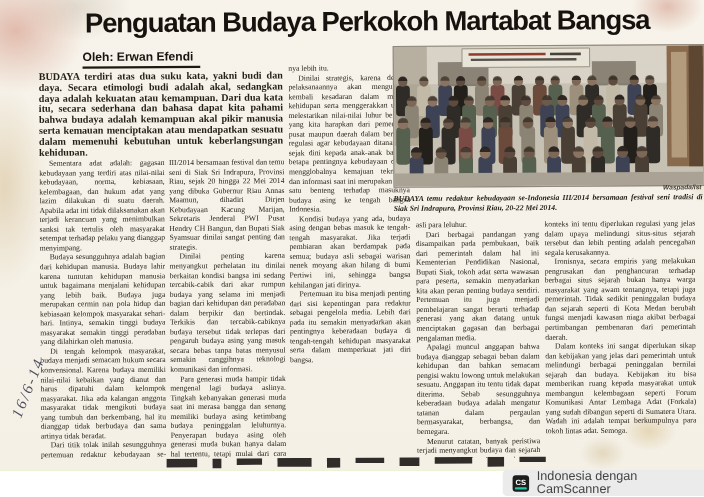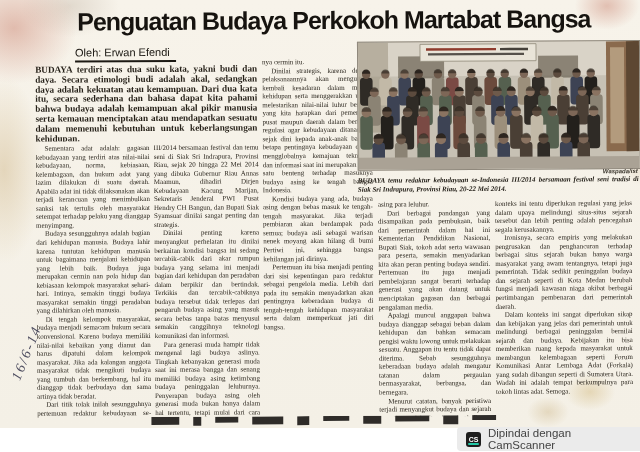--- a/index.html
+++ b/index.html
@@ -14,21 +14,21 @@
       radial-gradient(46px 34px at 607px 6px, rgba(196,120,100,.42), rgba(196,120,100,0) 70%),
       radial-gradient(26px 90px at 637px 120px, rgba(176,130,80,.5), rgba(176,130,80,0) 72%),
       radial-gradient(36px 26px at 590px 392px, rgba(205,176,110,.4), rgba(205,176,110,0) 70%),
       radial-gradient(30px 22px at 548px 412px, rgba(190,160,100,.3), rgba(190,160,100,0) 70%),
       linear-gradient(#f7f3ea,#f4f0e6);}
   .article{position:absolute;left:0;top:0;width:640px;height:430px;transform:rotate(-0.35deg);}
   .title{position:absolute;left:42px;right:12px;top:6px;text-align:center;
     font-family:"Liberation Sans", sans-serif;font-weight:bold;font-size:25px;
     letter-spacing:-1px;color:#16130f;white-space:nowrap;}
   .byline{position:absolute;left:76px;top:45px;font-family:"Liberation Sans", sans-serif;
-    font-weight:normal;font-size:11px;color:#17140f;border-bottom:2px solid #1c1913;
+    font-weight:bold;font-size:11px;color:#17140f;border-bottom:2px solid #1c1913;
     padding:0 6px 2px 0;}
   .lead{position:absolute;left:36px;top:64px;width:222px;height:76px;overflow:hidden;
     font-weight:bold;font-size:9.2px;line-height:9.8px;text-align:justify;color:#241f17;}
   .col{position:absolute;font-size:7px;line-height:8.55px;text-align:justify;
     overflow:hidden;color:#29241c;}
   .col p{margin:0;text-indent:9px;}
   .col.cont p:first-child{text-indent:0;}
   #col1{left:36px;top:143px;width:114px;height:274px;}
   #col2{left:154px;top:143px;width:105px;height:274px;}
   #col3{left:263px;top:58px;width:110px;height:360px;}
@@ -74,27 +74,27 @@
         <p>Budaya sesungguhnya adalah bagian dari kehidupan manusia. Budaya lahir karena tuntutan kehidupan manusia untuk bagaimana menjalani kehidupan yang lebih baik. Budaya juga merupakan cermin nan pola hidup dan kebiasaan kelompok masyarakat sehari-hari. Intinya, semakin tinggi budaya masyarakat semakin tinggi peradaban yang dilahirkan oleh manusia.</p>
         <p>Di tengah kelompok masyarakat, budaya menjadi semacam hukum secara konvensional. Karena budaya memiliki nilai-nilai kebaikan yang dianut dan harus dipatuhi dalam kelompok masyarakat. Jika ada kalangan anggota masyarakat tidak mengikuti budaya yang tumbuh dan berkembang, hal itu dianggap tidak berbudaya dan sama artinya tidak beradat.</p>
         <p>Dari titik tolak inilah sesungguhnya pertemuan redaktur kebudayaan se-Indonesia</p>
       </div>
     <div id="col2" class="col cont">
         <p>III/2014 bersamaan festival dan temu seni di Siak Sri Indrapura, Provinsi Riau, sejak 20 hingga 22 Mei 2014 yang dibuka Gubernur Riau Annas Maamun, dihadiri Dirjen Kebudayaan Kacung Marijan, Sekretaris Jenderal PWI Pusat Hendry CH Bangun, dan Bupati Siak Syamsuar dinilai sangat penting dan strategis.</p>
         <p>Dinilai penting karena menyangkut perhelatan itu dinilai berkaitan kondisi bangsa ini sedang tercabik-cabik dari akar rumpun budaya yang selama ini menjadi bagian dari kehidupan dan peradaban dalam berpikir dan bertindak. Terkikis dan tercabik-cabiknya budaya tersebut tidak terlepas dari pengaruh budaya asing yang masuk secara bebas tanpa batas menyusul semakin canggihnya teknologi komunikasi dan informasi.</p>
         <p>Para generasi muda hampir tidak mengenal lagi budaya aslinya. Tingkah kebanyakan generasi muda saat ini merasa bangga dan senang memiliki budaya asing ketimbang budaya peninggalan leluhurnya. Penyerapan budaya asing oleh generasi muda bukan hanya dalam hal tertentu, tetapi mulai dari cara berpakaian, makanan, minuman, perkataan, dan perbuatan. Padahal, perubahan perilaku seperti itu sama sekali tidak dapat diterima di tengah-tengah masyarakat yang me-</p>
       </div>
     <div id="col3" class="col cont">
-        <p>nya cermin itu.</p>
+        <p>nya lebih itu.</p>
         <p>Dinilai strategis, karena dengan pelaksanaannya akan menguatkan kembali kesadaran dalam menata kehidupan serta menggerakkan upaya melestarikan nilai-nilai luhur berdaya yang kita harapkan dari pemerintah pusat maupun daerah dalam berbagai regulasi agar kebudayaan ditanamkan sejak dini kepada anak-anak bangsa; betapa pentingnya kebudayaan dalam mengglobalnya kemajuan teknologi dan informasi saat ini merupakan salah satu benteng terhadap masuknya budaya asing ke tengah bangsa Indonesia.</p>
         <p>Kondisi budaya yang ada, budaya asing dengan bebas masuk ke tengah-tengah masyarakat. Jika terjadi pembiaran akan berdampak pada semua; budaya asli sebagai warisan nenek moyang akan hilang di bumi Pertiwi ini, sehingga bangsa kehilangan jati dirinya.</p>
         <p>Pertemuan itu bisa menjadi penting dari sisi kepentingan para redaktur sebagai pengelola media. Lebih dari pada itu semakin menyadarkan akan pentingnya keberadaan budaya di tengah-tengah kehidupan masyarakat serta dalam memperkuat jati diri bangsa.</p>
       </div>
     <div id="col4" class="col cont">
-        <p>asing para leluhur.</p>
+        <p>asli para leluhur.</p>
         <p>Dari berbagai pandangan yang disampaikan pada pembukaan, baik dari pemerintah dalam hal ini Kementerian Pendidikan Nasional, Bupati Siak, tokoh adat serta wawasan para peserta, semakin menyadarkan kita akan peran penting budaya sendiri. Pertemuan itu juga menjadi pembelajaran sangat berarti terhadap generasi yang akan datang untuk menciptakan gagasan dan berbagai pengalaman media.</p>
         <p>Apalagi muncul anggapan bahwa budaya dianggap sebagai beban dalam kehidupan dan bahkan semacam pengisi waktu lowong untuk melakukan sesuatu. Anggapan itu tentu tidak dapat diterima. Sebab sesungguhnya keberadaan budaya adalah mengatur tatanan dalam pergaulan bermasyarakat, berbangsa, dan bernegara.</p>
         <p>Menurut catatan, banyak peristiwa terjadi menyangkut budaya dan sejarah seperti masalah situs bersejarah Barus, Tapanuli Tengah, Sumatera Utara, yang menimbulkan persoalan ideologi. Dalam</p>
       </div>
     <div id="col5" class="col cont">
         <p>konteks ini tentu diperlukan regulasi yang jelas dalam upaya melindungi situs-situs sejarah tersebut dan lebih penting adalah pencegahan segala kerusakannya.</p>
         <p>Ironisnya, secara empiris yang melakukan pengrusakan dan penghancuran terhadap berbagai situs sejarah bukan hanya warga masyarakat yang awam tentangnya, tetapi juga pemerintah. Tidak sedikit peninggalan budaya dan sejarah seperti di Kota Medan berubah fungsi menjadi kawasan niaga akibat berbagai pertimbangan pembenaran dari pemerintah daerah.</p>
         <p>Dalam konteks ini sangat diperlukan sikap dan kebijakan yang jelas dari pemerintah untuk melindungi berbagai peninggalan bernilai sejarah dan budaya. Kebijakan itu bisa memberikan ruang kepada masyarakat untuk membangun kelembagaan seperti Forum Komunikasi Antar Lembaga Adat (Forkala) yang sudah dibangun seperti di Sumatera Utara. Wadah ini adalah tempat berkumpulnya para tokoh lintas adat. Semoga.</p>
       </div>
 
@@ -299,15 +299,15 @@
 
   <div class="handnote">16/6-14</div>
 
   <div class="page-bottom"></div>
 
   <div class="cs-bar">
     <span class="cs-icon">
       <span>CS</span>
       <i class="cs-underline" style="background: rgb(35, 200, 167);"></i>
     </span>
-    <span class="cs-label">Dipindai dengan CamScanner</span>
+    <span class="cs-label">Indonesia dengan CamScanner</span>
   </div>
 </div>
 
 </body></html>

